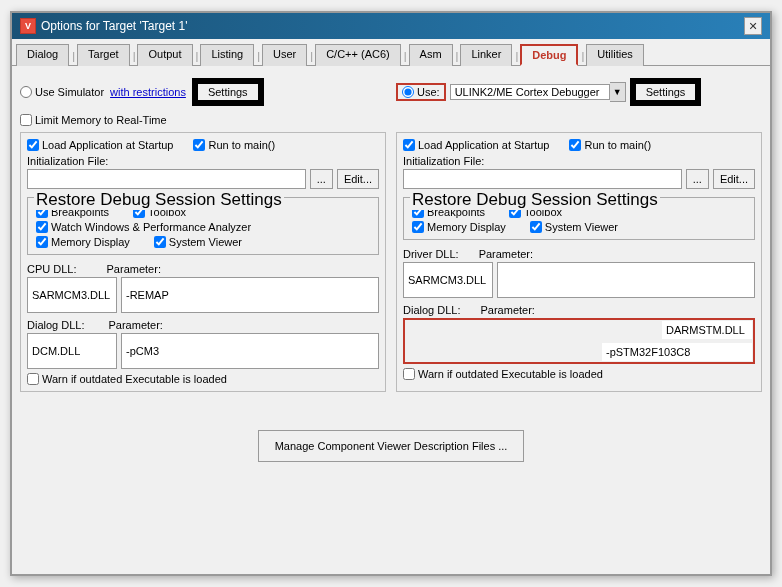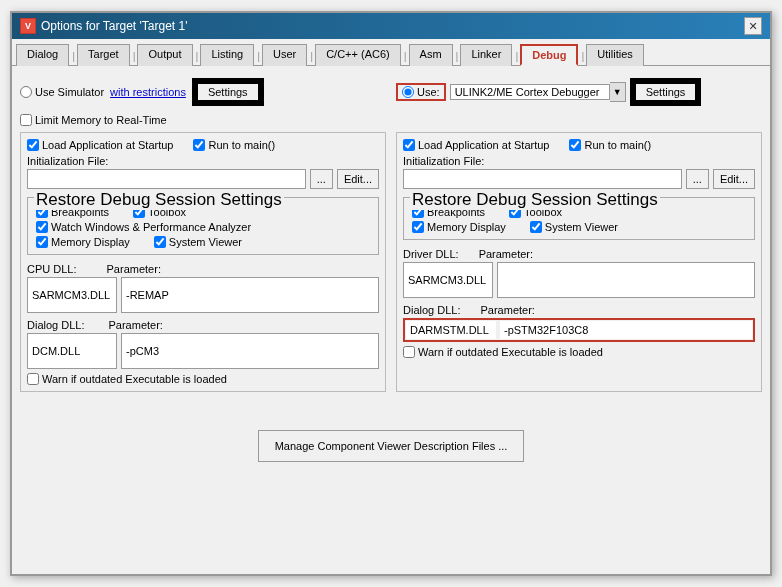--- a/index.html
+++ b/index.html
@@ -478,21 +478,21 @@
               <input class="dll-input" type="text" value="" style="">
             </div>
           </div>
         </div>
 
         <div style="margin-top:6px;">
           <div style="display:flex; gap:20px; margin-bottom:2px;">
             <span>Dialog DLL:</span>
             <span>Parameter:</span>
           </div>
-          <div class="dll-row" style="border: 2px solid #c0392b; padding:1px;">
+          <div class="dll-row" style="border: 2px solid #c0392b; padding:1px;flex-direction:column;">
             <div class="dll-name-box">
               <input class="dll-input" type="text" style="border: none; height: 18px;" value="DARMSTM.DLL">
             </div>
             <div class="dll-param-box">
               <input class="dll-input" type="text" style="border: none; height: 18px;" value="-pSTM32F103C8">
             </div>
           </div>
         </div>
 
         <div class="warn-row">

